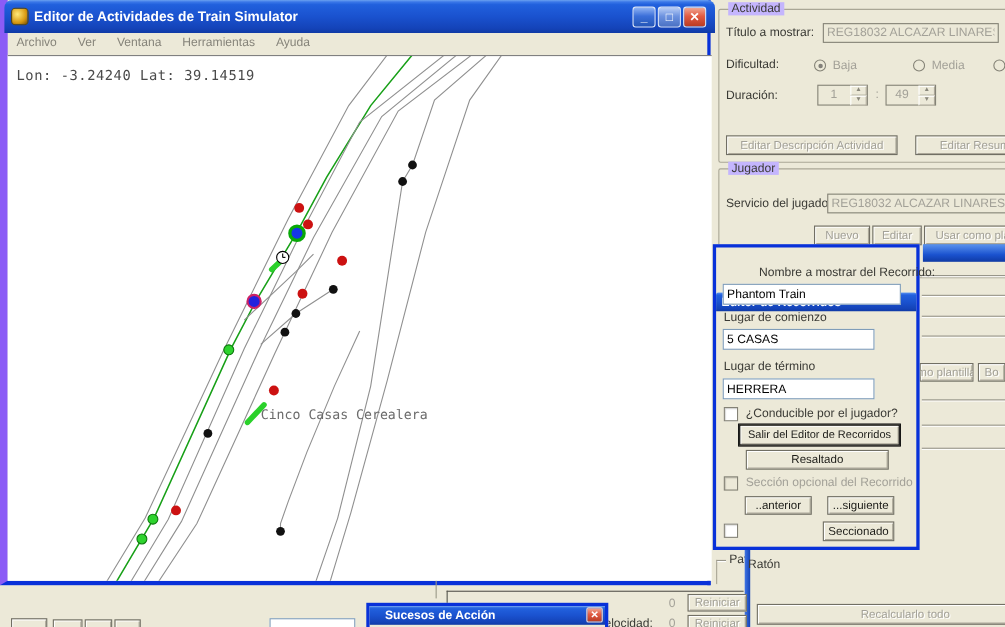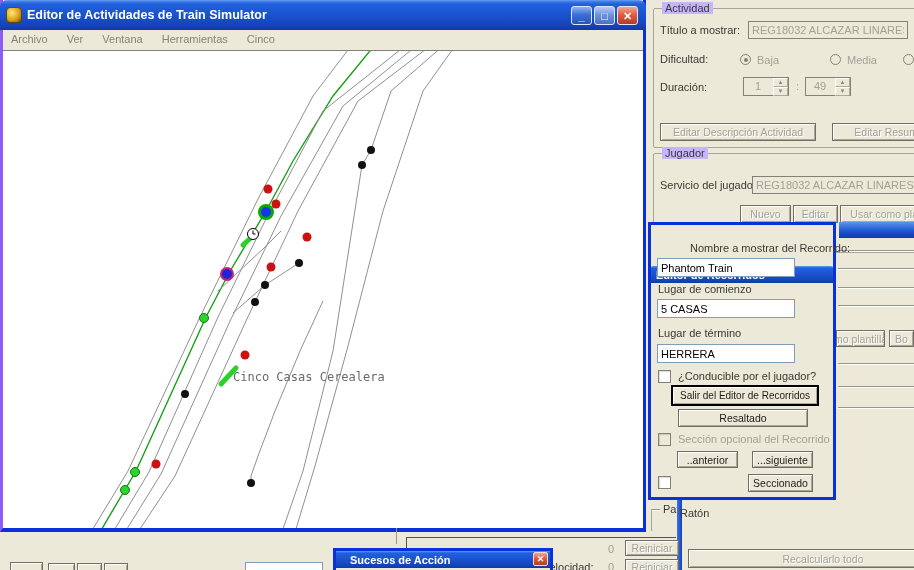--- a/index.html
+++ b/index.html
@@ -24,21 +24,21 @@
   .chk.dis { background:#ece9d8; }
   .radio { position:absolute; width:11px; height:11px; border-radius:50%; background:#fff; border:1px solid #848276; }
   .radio.sel::after { content:""; position:absolute; left:3px; top:3px; width:4px; height:4px; border-radius:50%; background:#82807a; }
   .spin { position:absolute; height:19px; background:#ece9d8; border:1px solid #848276; color:#a3a198; }
   .spin .val { position:absolute; left:0; top:2px; width:28px; text-align:center; }
   .spin .arrows { position:absolute; right:0; top:0; bottom:0; width:15px; display:flex; flex-direction:column; }
   .spin .arrows div { flex:1; background:#ece9d8; border:1px solid #fff; border-right-color:#aca899; border-bottom-color:#aca899; font-size:6px; line-height:7px; text-align:center; color:#8a887c; }
   .hline { position:absolute; height:1px; background:#98968a; box-shadow:0 1px 0 #fff; }
 
   
-  #main-win { position:absolute; left:0; top:0; width:646px; height:532px; border-left:3px solid #8b5cf6; border-right:3px solid #0831d9; border-bottom:4px solid #0831d9; background:#ece9d8; }
+  #main-win { position:absolute; left:0; top:0; width:646px; height:532px; border-left:7px solid #8b5cf6; border-right:3px solid #0831d9; border-bottom:4px solid #0831d9; background:#ece9d8; }
   #main-title { position:absolute; left:-3px; top:0; width:646px; height:30px; border-radius:7px 7px 0 0; padding-left:6px; font-size:12.5px; }
   #main-title .appicon { width:16px; height:16px; border-radius:4px; background:radial-gradient(circle at 35% 35%, #ffe97a, #d99a12 60%, #6e4a08); margin-right:5px; border:1px solid #5c4a10; }
   .cap-btns { position:absolute; right:8px; top:6px; display:flex; gap:2px; }
   .cap-btn { width:21px; height:19px; border-radius:3px; border:1px solid #dce6f7; color:#fff; font-size:11px; font-weight:bold; text-align:center; line-height:18px;
              background:linear-gradient(180deg,#8fb3f4,#3b6fd9 45%,#2456b8); }
   .cap-btn.max { background:linear-gradient(180deg,#b8cdf5,#6d93e0 45%,#4a71c4); }
   .cap-btn.close { background:linear-gradient(180deg,#f0a894,#e25c43 45%,#b93a22); }
   #menubar { position:absolute; left:0; top:30px; width:640px; height:18px; color:#86847a; }
   #menubar span { display:inline-block; padding:3px 8px 0 8px; }
   #map { position:absolute; left:0; top:50px; width:640px; height:478px; background:#fff; border-top:1px solid #808080; overflow:hidden; }
@@ -74,23 +74,24 @@
       <span class="cap-btn">_</span>
       <span class="cap-btn max">□</span>
       <span class="cap-btn close">✕</span>
     </span>
   </div>
   <div id="menubar">
     <span>Archivo</span>
     <span>Ver</span>
     <span>Ventana</span>
     <span>Herramientas</span>
-    <span>Cinco</span>
+    <span>Ayuda</span>
   </div>
   <div id="map">
+    <div id="map-coords">Lon: -3.24240 Lat: 39.14519</div>
     <svg id="map-svg" width="640" height="478">
         <polyline points="97,481 133,420 203,266 226,222 263,160 290,110 330,45 371,-5" fill="none" stroke="#18a018" stroke-width="1.4"></polyline>
         <polyline points="88,481 125,420 196,268 255,148 310,45 348,-5" fill="none" stroke="#909090" stroke-width="1"></polyline>
         <polyline points="110,481 146,421 215,266 262,170 320,60 402,-5" fill="none" stroke="#909090" stroke-width="1"></polyline>
         <polyline points="122,481 158,423 228,268 278,165 340,55 413,-5" fill="none" stroke="#909090" stroke-width="1"></polyline>
         <polyline points="135,481 172,425 243,270 295,160 355,50 427,-5" fill="none" stroke="#909090" stroke-width="1"></polyline>
         <polyline points="280,478 300,420 330,300 359,114 368,99 388,40 440,-5" fill="none" stroke="#909090" stroke-width="1"></polyline>
         <polyline points="293,478 312,415 345,295 380,160 420,40 452,-5" fill="none" stroke="#909090" stroke-width="1"></polyline>
         <polyline points="320,250 297,300 272,360 255,405 248,425 248,432" fill="none" stroke="#909090" stroke-width="1"></polyline>
         <polyline points="215,240 262,196 278,180" fill="none" stroke="#909090" stroke-width="1"></polyline>
@@ -172,21 +173,21 @@
 <div class="hline" style="left:838px;top:363px;width:76px;"></div>
 <div class="hline" style="left:838px;top:386px;width:76px;"></div>
 <div class="hline" style="left:838px;top:407px;width:76px;"></div>
 
 <div id="dlg">
   <div id="dlg-title" class="titlebar">
     <span>Editor de Recorridos</span>
   </div>
 </div>
 <div class="lbl" style="left:658px;top:242px;z-index:5;margin-left:32px;">Nombre a mostrar del Recorrido:</div>
-<input class="tf" style="left: 657px; top: 258px; width: 138px; height: 19px; z-index: 5;" value="Phantom Train">
+<input class="tf" style="left: 657px; top: 258px; width: 162px; height: 19px; z-index: 5;" value="Phantom Train">
 <div class="lbl" style="left:658px;top:283px;z-index:5;">Lugar de comienzo</div>
 <input class="tf" style="left: 657px; top: 299px; width: 138px; height: 19px; z-index: 5;" value="5 CASAS">
 <div class="lbl" style="left:658px;top:327px;z-index:5;">Lugar de término</div>
 <input class="tf" style="left: 657px; top: 344px; width: 138px; height: 19px; z-index: 5;" value="HERRERA">
 <span class="chk" style="left:658px;top:370px;z-index:5;"></span>
 <div class="lbl" style="left:678px;top:370px;z-index:5;">¿Conducible por el jugador?</div>
 <div class="btn focused" style="left:672px;top:386px;width:146px;height:19px;z-index:5;font-size:10px;">Salir del Editor de Recorridos</div>
 <div class="btn" style="left:678px;top:409px;width:130px;height:18px;z-index:5;">Resaltado</div>
 <span class="chk dis" style="left:658px;top:433px;z-index:5;"></span>
 <div class="lbl dim" style="left:678px;top:433px;z-index:5;">Sección opcional del Recorrido</div>

